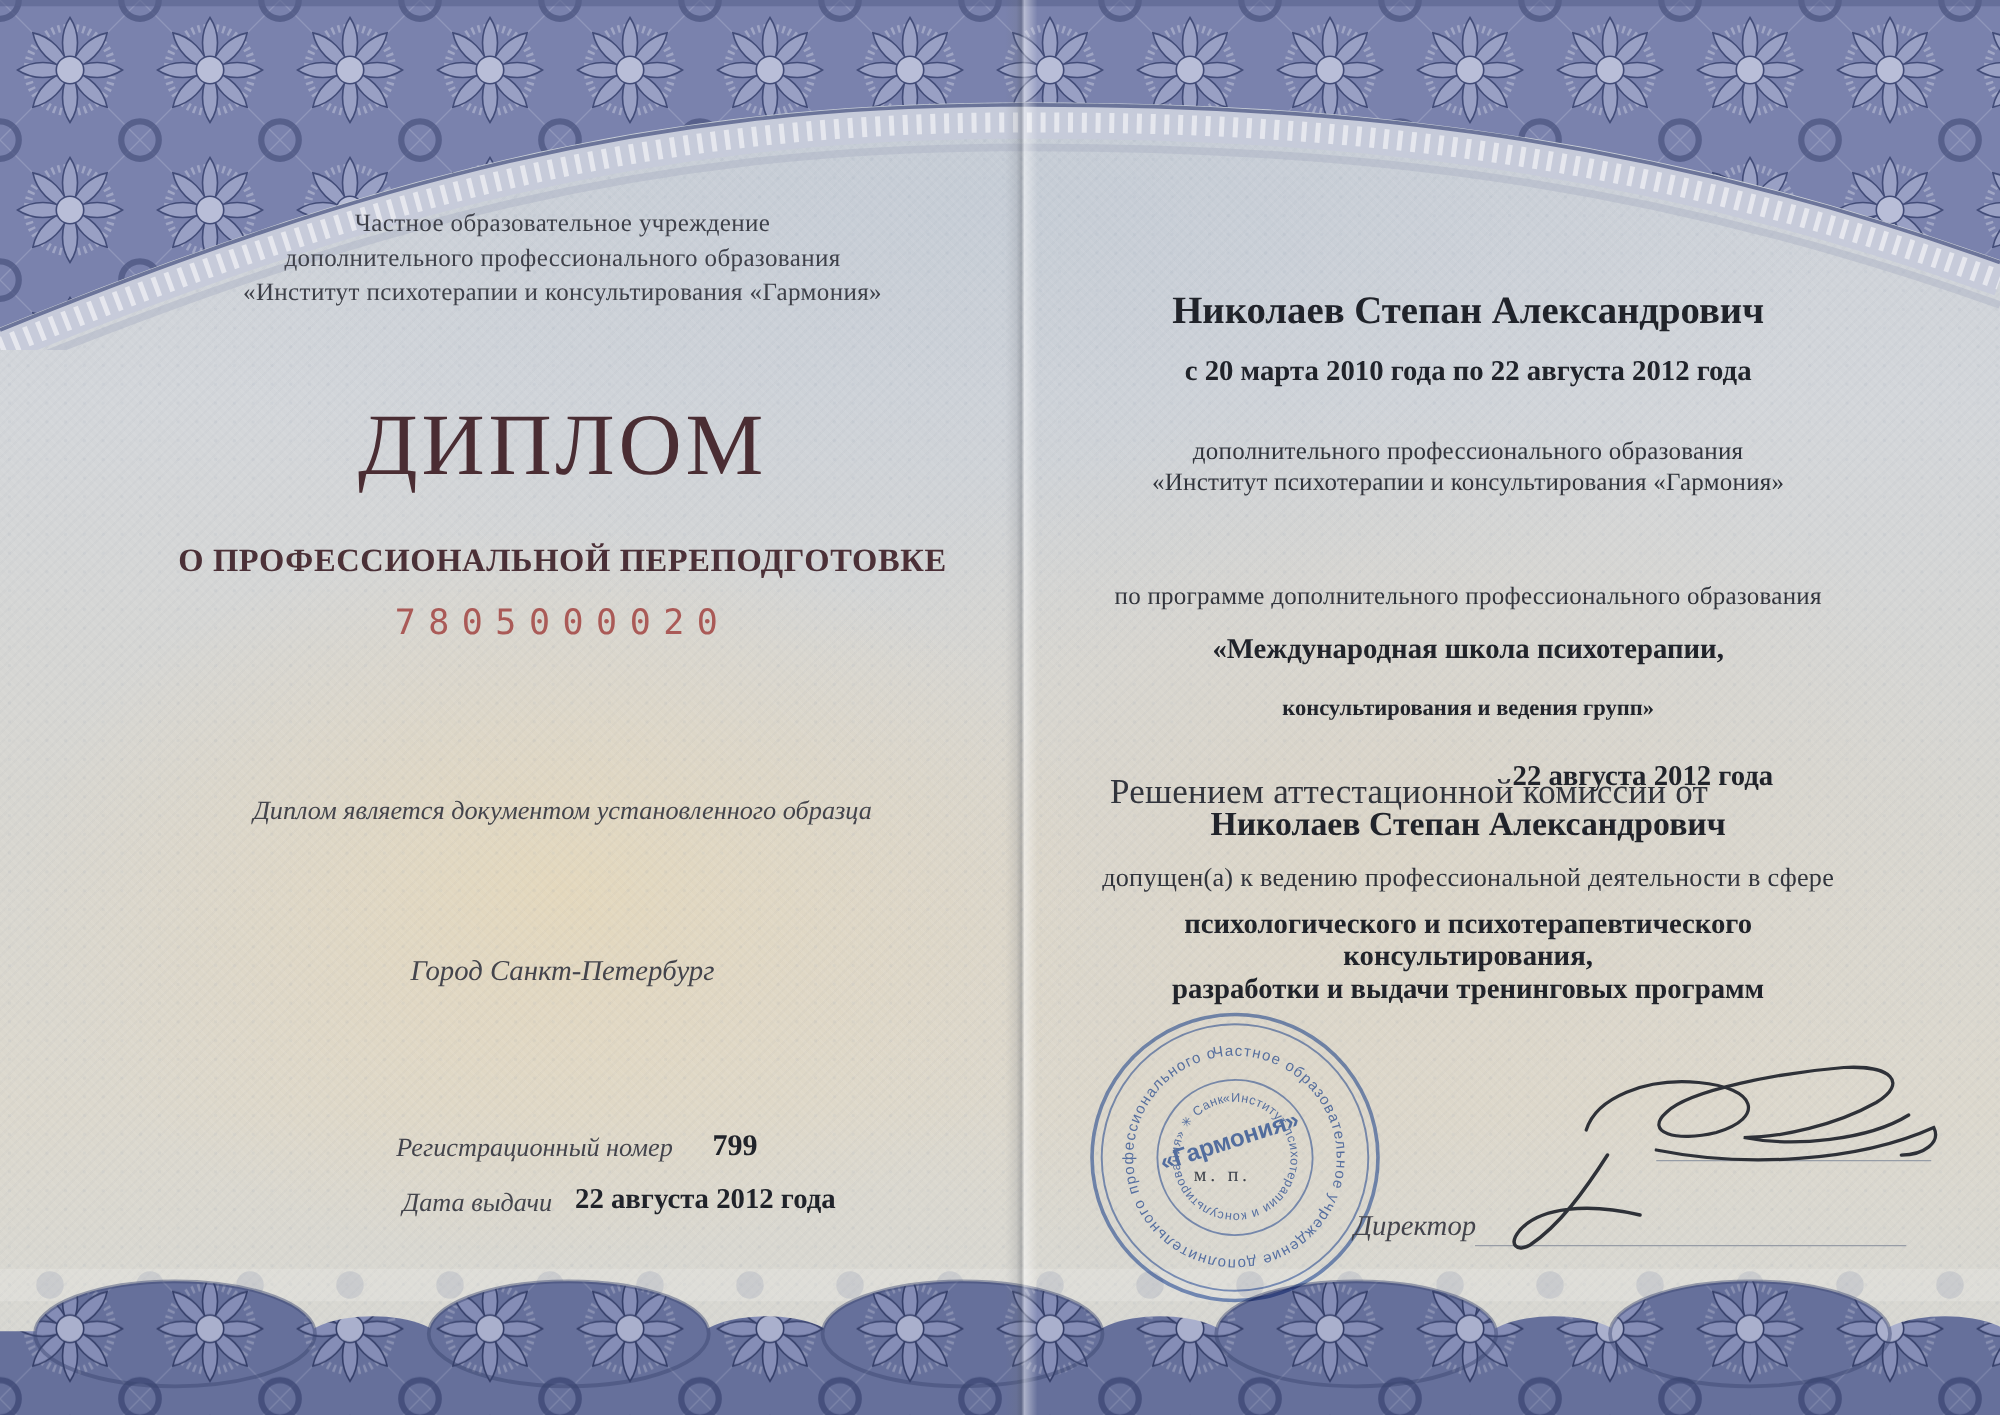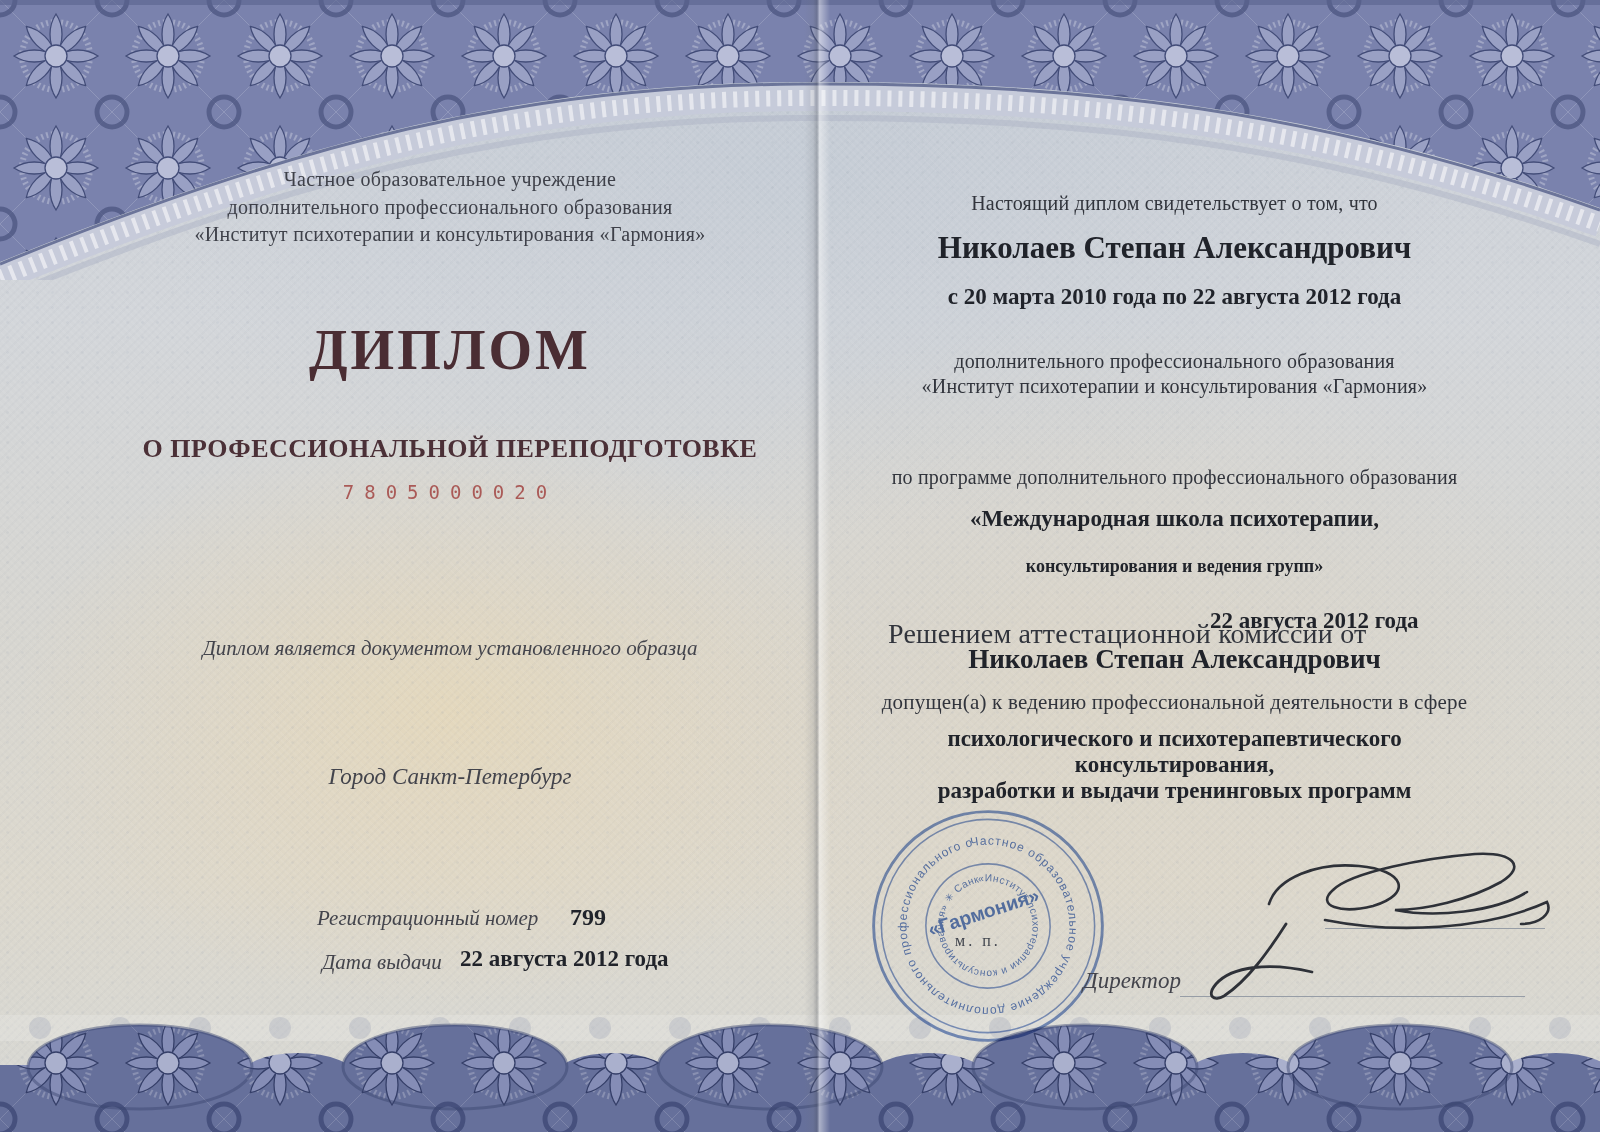--- a/index.html
+++ b/index.html
@@ -20,23 +20,23 @@
     background-image:
       radial-gradient(rgba(140,152,170,.10) 1px, transparent 1.6px),
       repeating-linear-gradient(45deg, rgba(255,255,255,.05) 0 2px, transparent 2px 5px),
       repeating-linear-gradient(135deg, rgba(120,130,150,.04) 0 2px, transparent 2px 6px);
     background-size:15px 15px, auto, auto;
   }
   .abs{position:absolute;}
   .ctrL{left:100px;width:700px;text-align:center;}
   .ctrR{left:862px;width:625px;text-align:center;}
   .inst{font-size:20px;line-height:27.5px;color:#3e4049;letter-spacing:.3px;}
-  .title{font-size:56px;font-weight:700;color:#4a2d33;letter-spacing:3px;line-height:1;}
+  .title{font-size:70px;font-weight:400;color:#4a2d33;letter-spacing:3px;line-height:1;}
   .subtitle{font-size:26px;font-weight:700;color:#4b3037;letter-spacing:.5px;}
-  .serial{font-family:"DejaVu Sans Mono", monospace;font-size:19px;color:#aa5a57;letter-spacing:10px;}
+  .serial{font-family:"DejaVu Sans Mono", monospace;font-size:28px;color:#aa5a57;letter-spacing:10px;}
   .ital{font-style:italic;color:#43444c;}
   .rtxt{font-size:20px;color:#31343c;letter-spacing:.2px;}
   .rbold{font-weight:700;color:#20232a;}
   .sigline{border-bottom:1.5px solid #979da6;height:0;}
   .stamp-wrap{mix-blend-mode:multiply;opacity:.88;transform:rotate(-12deg);}
   .mp{font-size:16px;letter-spacing:3px;color:#3f434c;}
   svg{display:block;}
 </style>
 </head>
 <body>
@@ -164,21 +164,20 @@
   <div class="abs ctrL ital" style="top:636px;font-size:21px;">Диплом является документом установленного образца</div>
 
   <div class="abs ctrL ital" style="top:764px;font-size:23px;">Город Санкт-Петербург</div>
 
   <div class="abs ital" style="left:317px;top:906px;font-size:21px;">Регистрационный номер</div>
   <div class="abs rbold" style="left:570px;top:904px;font-size:24px;">799</div>
 
   <div class="abs ital" style="left:322px;top:950px;font-size:21px;">Дата выдачи</div>
   <div class="abs rbold" style="left:460px;top:946px;font-size:23px;">22 августа 2012 года</div>
 
-  <div class="abs ctrR rtxt" style="top:192px;">Настоящий диплом свидетельствует о том, что</div>
 
   <div class="abs ctrR rbold" style="top:230px;font-size:31px;">Николаев Степан Александрович</div>
 
   <div class="abs ctrR rbold" style="top:284px;font-size:23px;">с 20 марта 2010 года по 22 августа 2012 года</div>
 
   <div class="abs ctrR rtxt" style="top:349px;line-height:24.5px;">
     <div>дополнительного профессионального образования</div>
     <div>«Институт психотерапии и консультирования «Гармония»</div>
   </div>
 

